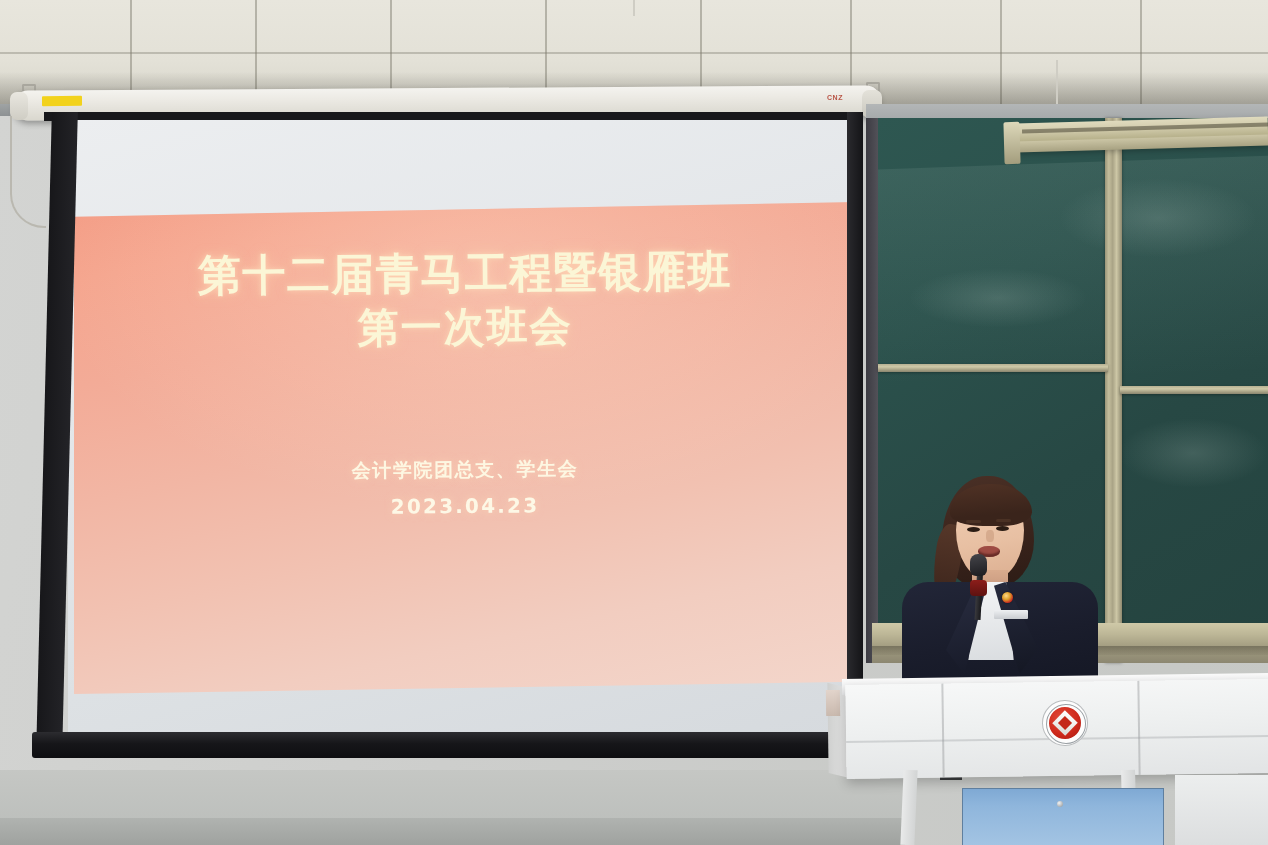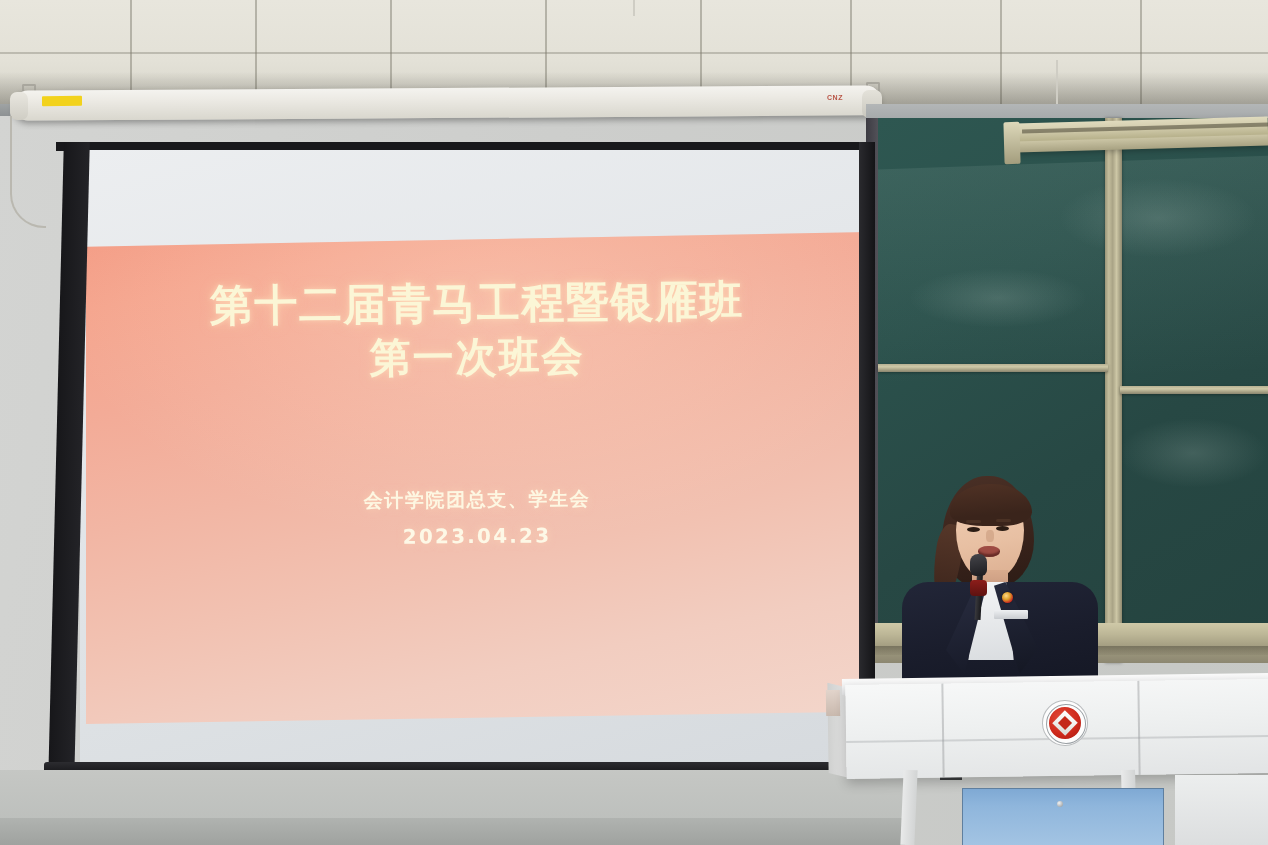--- a/index.html
+++ b/index.html
@@ -75,21 +75,21 @@
     border:2px solid #a9a79e;border-bottom:none;border-radius:2px 2px 0 0;
   }
   .cable{
     position:absolute;left:10px;top:116px;width:34px;height:110px;
     border-left:2px solid #b6b4ab;border-bottom:2px solid #b6b4ab;
     border-radius:0 0 0 34px;opacity:.85;
   }
 
   
   .screen-frame{
-    position:absolute;left:56px;top:112px;width:815px;height:640px;margin-top:30px;
+    position:absolute;left:44px;top:112px;width:815px;height:640px;
   }
   .screen-border-l{
     position:absolute;left:0;top:0;width:26px;height:640px;
     background:linear-gradient(90deg,#17171a,#232327);
     transform:skewX(-1.4deg);
   }
   .screen-border-r{
     position:absolute;right:-4px;top:0;width:16px;height:640px;
     background:linear-gradient(90deg,#2a2a2e,#141417);
   }

